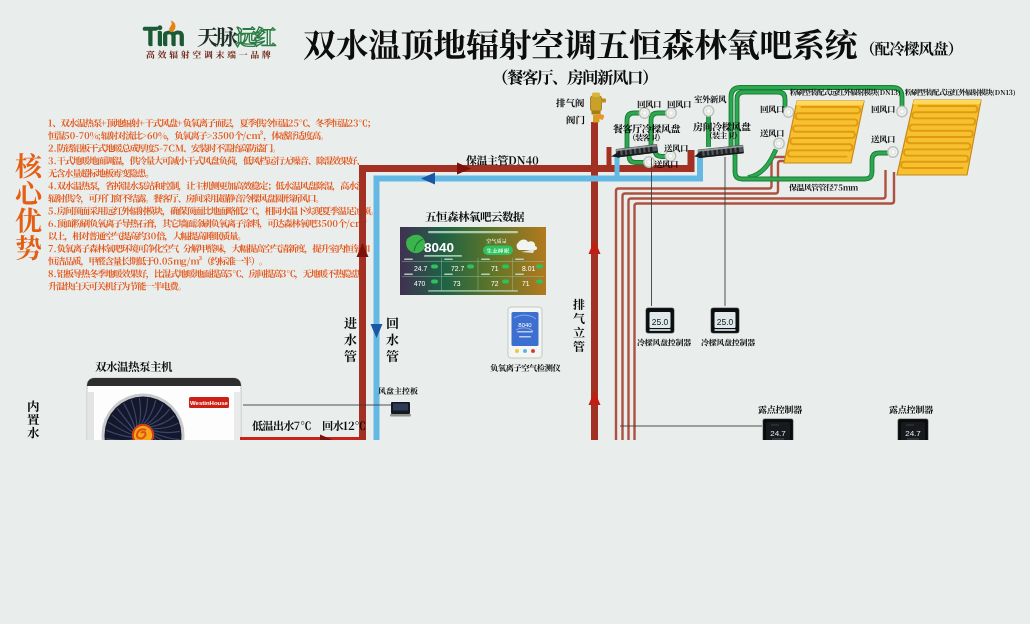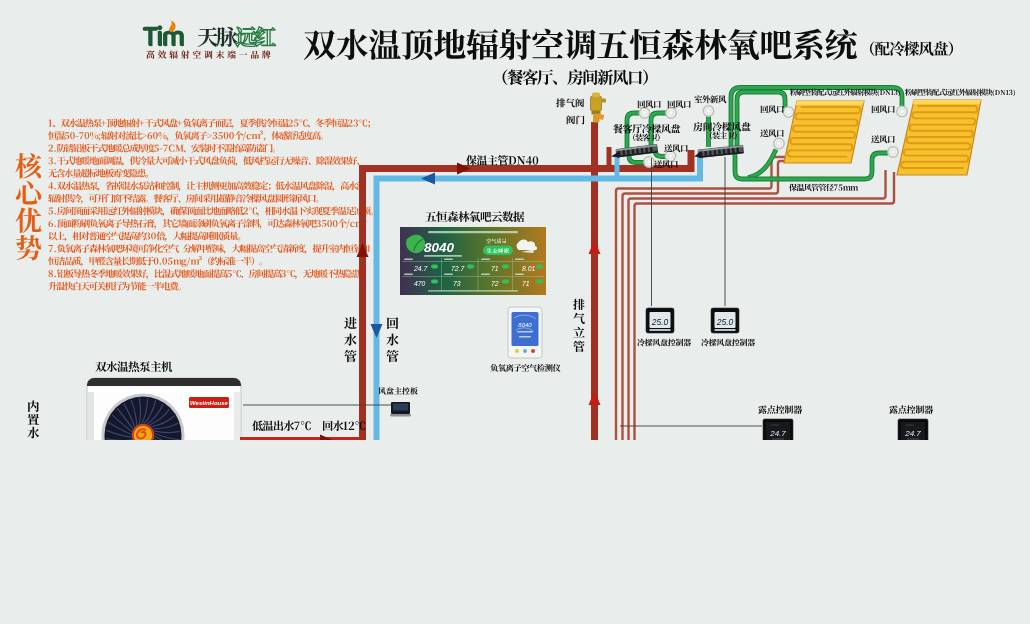--- a/index.html
+++ b/index.html
@@ -1,14 +1,14 @@
 <!DOCTYPE html>
 <html><head><meta charset="utf-8"><style>
 html,body{margin:0;padding:0;background:#e9edec;}
-#wrap{position:relative;width:1030px;height:440px;overflow:hidden;font-family:"Liberation Sans", sans-serif;font-style:italic;}
+#wrap{position:relative;width:1030px;height:440px;overflow:hidden;font-family:"Liberation Sans", sans-serif;}
 </style></head><body>
 <div id="wrap">
 <svg width="1030" height="624" viewBox="0 0 1030 624">
 <defs>
         <path id="q0" d="M168-107L154-90L107-90C109-106 110-123 110-142L175-142C178-142 180-143 181-145C171-153 156-165 156-165L142-148L23-148L25-142L83-142C83-123 83-106 82-90L11-90L13-84L81-84C77-44 61-12 6 15L7 18C77-4 99-36 106-78C112-45 128-5 174 18C176 5 183-2 195-4L195-6C140-24 116-54 108-84L187-84C190-84 193-85 193-87C184-95 168-107 168-107Z"></path>
         <path id="q1" d="M103-166L102-164C116-158 135-144 144-133C167-128 168-171 103-166ZM38-150L54-150L54-110L38-110ZM83-124L84-118L123-118L123-89L106-102L96-91L76-91L76-147C79-147 82-149 83-150L62-167L52-155L42-155L17-164L17-97C17-60 17-17 4 16L7 18C27-3 34-31 37-57L54-57L54-13C54-10 53-9 51-9C47-9 34-10 34-10L34-7C41-6 44-3 47 0C49 3 49 9 50 16C73 14 76 5 76-10L76-13C101-31 113-58 118-84C120-84 122-84 123-85L123-9C123-6 122-5 119-5C114-5 92-6 92-6L92-4C103-2 107 0 110 3C114 6 115 11 116 18C141 15 144 7 144-7L144-106C149-55 159-29 179-8C181-19 188-27 197-29L198-31C182-40 167-53 157-76C169-84 182-95 188-101C192-100 195-101 196-103L171-121C168-112 161-94 154-81C151-90 148-101 146-114C150-115 153-117 154-119L131-136L121-124ZM38-104L54-104L54-63L37-63C38-75 38-87 38-97ZM76-88L76-86L97-86C95-63 88-38 76-19Z"></path>
         <path id="q2" d="M156-168L143-151L72-151L73-145L173-145C176-145 178-146 179-148C170-156 156-168 156-168ZM16-166L15-165C23-153 32-136 35-122C57-106 75-149 16-166ZM169-126L156-108L58-108L60-103L90-103C90-69 88-41 64-18L64-17C59-20 54-23 50-27L50-89C55-90 58-91 60-93L37-112L26-98L5-98L6-92L29-92L29-24C21-19 11-12 4-8L20 17C21 16 22 14 22 12C28 1 36-13 40-20C42-23 44-24 47-20C64 4 82 13 124 13C142 13 165 13 179 13C180 4 185-5 195-7L195-10C173-8 154-8 132-8C101-8 81-10 66-16C102-35 112-64 113-103L129-103L129-40C129-26 132-21 149-21L162-21C186-21 194-26 194-34C194-39 193-41 187-44L187-71L184-71C181-59 178-48 176-45C175-43 174-43 172-42C171-42 168-42 165-42L156-42C152-42 151-43 151-46L151-103L186-103C189-103 192-104 192-106C183-114 169-126 169-126Z"></path>
         <path id="q3" d="M7-17L19 12C21 11 23 9 24 6C55-10 77-24 91-34L91-36C57-27 22-20 7-17ZM73-155L43-168C39-153 24-125 13-115C11-114 6-113 6-113L17-86C18-87 19-87 20-88C30-92 39-96 47-99C37-85 25-71 15-65C13-63 8-62 8-62L18-35C20-36 22-37 23-39C52-50 76-61 89-67L88-69C66-67 44-64 28-63C50-77 75-99 88-115C92-115 95-116 96-118L68-134C65-128 61-120 57-113L22-112C38-122 56-139 66-152C70-152 72-154 73-155ZM169-160L156-143L82-143L83-138L119-138L119 1L68 1L70 6L190 6C193 6 195 5 196 3C188-5 173-17 173-17L160 1L144 1L144-138L186-138C188-138 191-139 191-141C183-149 169-160 169-160Z"></path>
         <path id="q4" d="M168-162L154-145L110-145C119-152 116-172 78-170L76-169C83-164 91-154 93-145L8-145L10-139L188-139C191-139 193-140 193-142C184-150 168-162 168-162ZM116-21L84-21L84-45L116-45ZM84-9L84-15L116-15L116-6L120-6C127-6 137-10 138-11L138-41C141-42 144-44 145-45L124-61L114-50L85-50L63-59L63-2L66-2C75-2 84-7 84-9ZM128-94L73-94L73-118L128-118ZM73-84L73-88L128-88L128-79L132-79C140-79 152-83 152-84L152-114C156-114 159-116 160-118L137-135L126-123L74-123L50-133L50-77L53-77C63-77 73-82 73-84ZM43 10L43-66L160-66L160-10C160-7 159-6 156-6C151-6 133-7 133-7L133-5C143-3 147-1 149 3C152 6 153 11 154 18C180 16 183 7 183-8L183-62C187-63 190-65 191-66L168-84L158-72L45-72L19-82L19 18L23 18C33 18 43 12 43 10Z"></path>
         <path id="q5" d="M63-121L61-119C71-111 83-97 87-84C109-72 121-115 63-121ZM62-111L34-122C28-100 16-80 5-67L7-65C25-74 42-88 54-108C58-107 61-109 62-111ZM33-169L32-167C40-159 49-146 51-134C74-120 92-165 33-169ZM95-148L83-132L6-132L8-126L111-126C114-126 116-127 117-129C109-137 95-148 95-148ZM154-163L122-170C119-131 111-91 100-63L102-61C111-71 118-82 124-94C127-75 131-57 136-41C124-19 106 1 81 16L82 18C109 8 129-5 144-22C152-6 162 7 177 18C180 7 186 2 197-1L197-3C180-11 166-23 155-37C170-60 177-88 181-118L191-118C194-118 196-119 197-122C189-129 175-140 175-140L163-124L137-124C141-135 144-146 146-158C151-158 153-160 154-163ZM135-118L156-118C155-96 151-75 143-56C136-70 131-85 128-101C130-107 133-112 135-118ZM95-79L66-88C65-80 63-69 59-58C51-63 40-68 27-72L25-71C34-63 44-52 52-42C43-24 29-5 6 14L8 17C34 3 52-12 63-27C68-19 72-11 75-3C95 9 108-19 76-46C82-57 84-67 87-75C92-74 94-76 95-79Z"></path>

